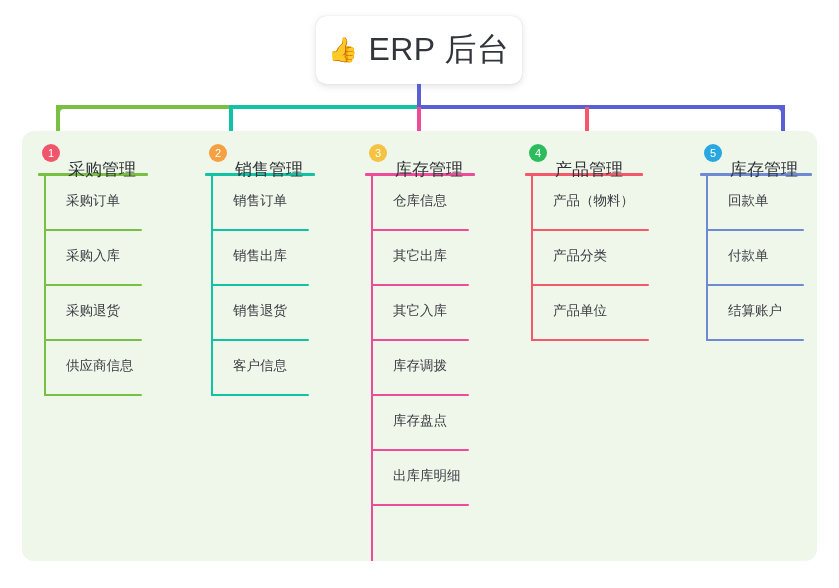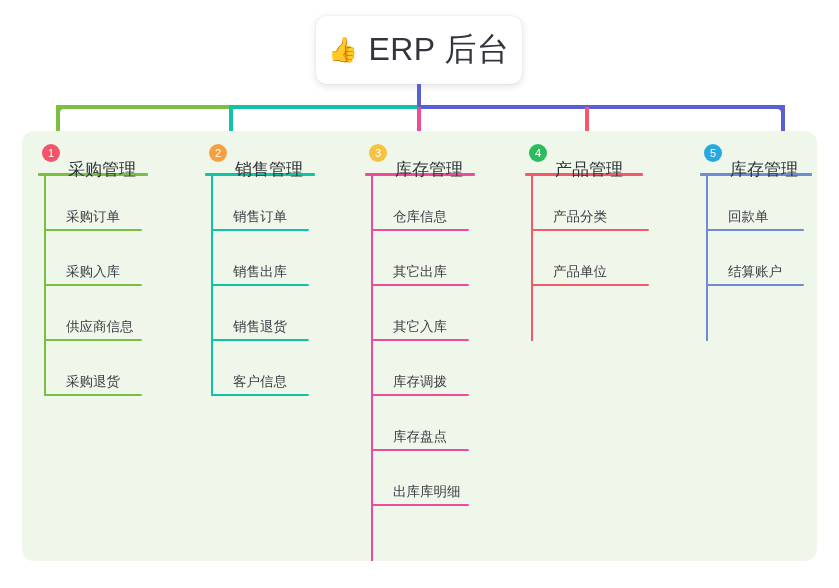--- a/index.html
+++ b/index.html
@@ -158,21 +158,21 @@
 
   .items {
     position: relative;
     padding-top: 0;
   }
   .item {
     position: relative;
     height: 55px;
     padding-left: 26px;
     display: flex;
-    align-items: flex-end;
+    align-items: center;
     box-sizing: border-box;
   }
   .item-label {
     font-size: 13.5px;
     color: #3a3d44;
     white-space: nowrap;
     padding-bottom: 5px;
     padding-left: 2px;
   }
   .item-rule {
@@ -216,27 +216,27 @@
     <div class="items">
       <div class="item">
         <span class="item-label">采购订单</span>
         <div class="item-rule" style="background: rgb(120, 191, 66);"></div>
       </div>
       <div class="item">
         <span class="item-label">采购入库</span>
         <div class="item-rule" style="background: rgb(120, 191, 66);"></div>
       </div>
       <div class="item">
+        <span class="item-label">采购退货</span>
+        <div class="item-rule" style="background: rgb(120, 191, 66);"></div>
+      </div>
+      <div class="item">
         <span class="item-label">供应商信息</span>
         <div class="item-rule" style="background: rgb(120, 191, 66);"></div>
       </div>
-      <div class="item">
-        <span class="item-label">采购退货</span>
-        <div class="item-rule" style="background: rgb(120, 191, 66);"></div>
-      </div>
     </div>
     <div class="spine" style="background: rgb(120, 191, 66); height: 220px;"></div>
   </div>
 <div class="column" id="col-2">
     <div class="col-header">
       <span class="badge" style="background: rgb(245, 161, 66);">2</span>
       <span class="col-title">销售管理</span>
     </div>
     <div class="header-rule" style="background: rgb(18, 194, 164); width: 110px;"></div>
     <div class="items">
@@ -294,20 +294,24 @@
     <div class="spine" style="background: rgb(239, 75, 155); height: 385px;"></div>
   </div>
 <div class="column" id="col-4">
     <div class="col-header">
       <span class="badge" style="background: rgb(44, 187, 93);">4</span>
       <span class="col-title">产品管理</span>
     </div>
     <div class="header-rule" style="background: rgb(243, 89, 107); width: 118px;"></div>
     <div class="items">
       <div class="item">
+        <span class="item-label">产品（物料）</span>
+        <div class="item-rule wide" style="background: rgb(243, 89, 107);"></div>
+      </div>
+      <div class="item">
         <span class="item-label">产品分类</span>
         <div class="item-rule wide" style="background: rgb(243, 89, 107);"></div>
       </div>
       <div class="item">
         <span class="item-label">产品单位</span>
         <div class="item-rule wide" style="background: rgb(243, 89, 107);"></div>
       </div>
     </div>
     <div class="spine" style="background: rgb(243, 89, 107); height: 165px;"></div>
   </div>
@@ -316,18 +320,22 @@
       <span class="badge" style="background: rgb(41, 167, 224);">5</span>
       <span class="col-title">库存管理</span>
     </div>
     <div class="header-rule" style="background: rgb(111, 138, 212); width: 112px;"></div>
     <div class="items">
       <div class="item">
         <span class="item-label">回款单</span>
         <div class="item-rule" style="background: rgb(111, 138, 212);"></div>
       </div>
       <div class="item">
+        <span class="item-label">付款单</span>
+        <div class="item-rule" style="background: rgb(111, 138, 212);"></div>
+      </div>
+      <div class="item">
         <span class="item-label">结算账户</span>
         <div class="item-rule" style="background: rgb(111, 138, 212);"></div>
       </div>
     </div>
     <div class="spine" style="background: rgb(111, 138, 212); height: 165px;"></div>
   </div>
 
 </body></html>

